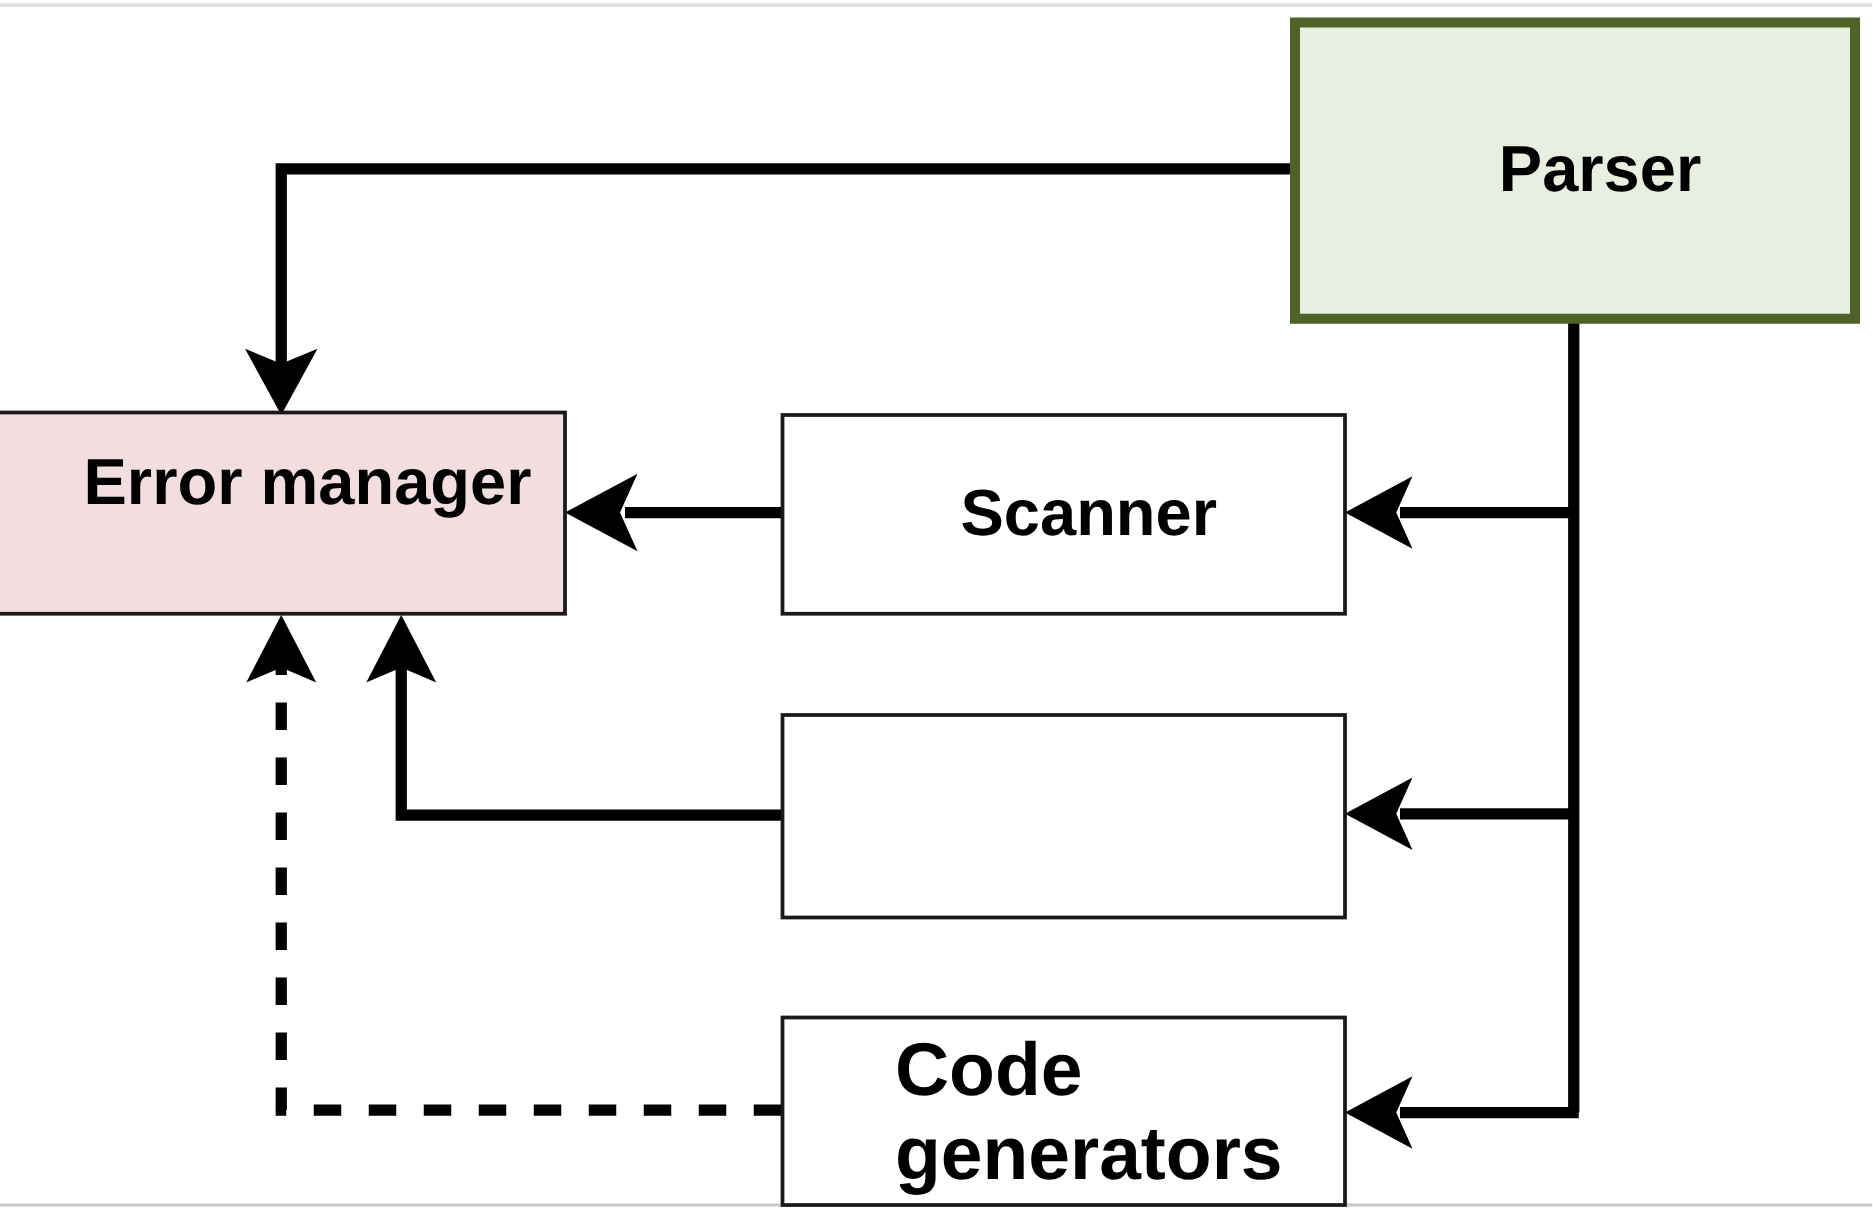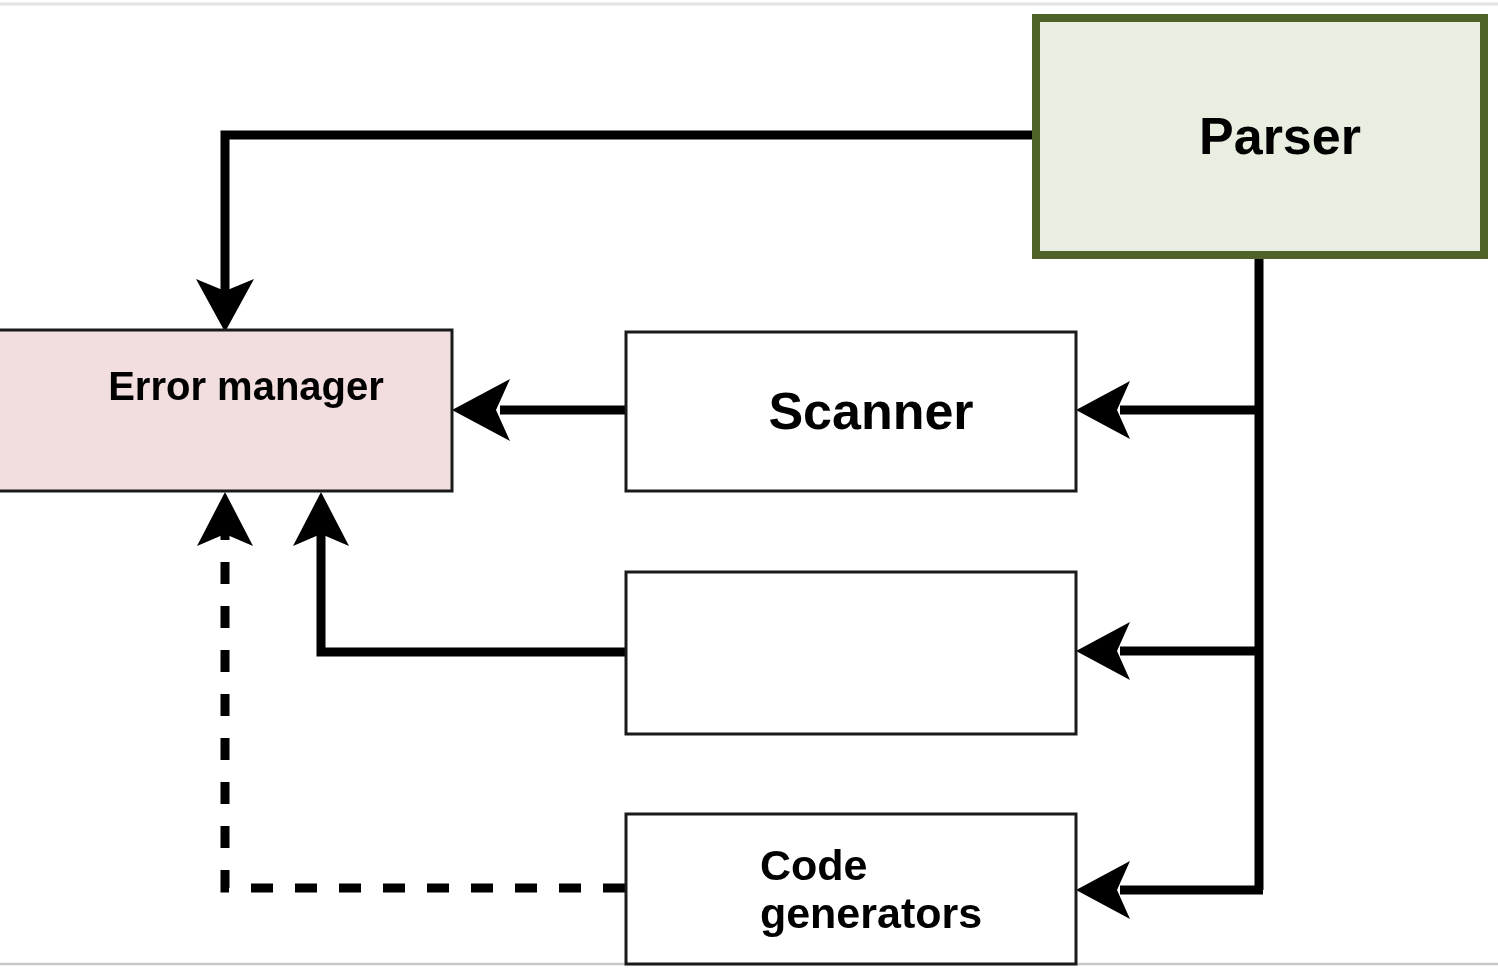--- a/index.html
+++ b/index.html
@@ -34,24 +34,24 @@
     text-align: left;
     font-family: "Liberation Sans", sans-serif;
     font-weight: bold;
     color: #000000;
     line-height: 1.12;
     pointer-events: none;
     white-space: pre-line;
     padding-left: 20px;
   }
   .lbl-parser   { left: 1032px; top: 14px;  width: 456px; height: 245px; font-size: 52px; }
-  .lbl-error    { left: 0px;    top: 330px; width: 452px; height: 113px; font-size: 40px; }
+  .lbl-error    { left: 0px;    top: 330px; width: 452px; height: 113px; font-size: 52px; }
   .lbl-scanner  { left: 626px;  top: 332px; width: 450px; height: 159px; font-size: 52px; }
   .lbl-type     { left: 626px;  top: 572px; width: 450px; height: 162px; font-size: 52px; }
-  .lbl-codegen  { left: 626px;  top: 814px; width: 450px; height: 150px; font-size: 43px; }
+  .lbl-codegen  { left: 626px;  top: 814px; width: 450px; height: 150px; font-size: 60px; }
 </style>
 </head>
 <body>
 
 <div id="canvas">
 
   <svg id="diagram-svg" viewBox="0 0 1498 970">
 
     <line x1="0" y1="4" x2="1498" y2="4" stroke="#E2E2E2" stroke-width="3"></line>
     <line x1="0" y1="964" x2="1498" y2="964" stroke="#C8C8C8" stroke-width="2.5"></line>

